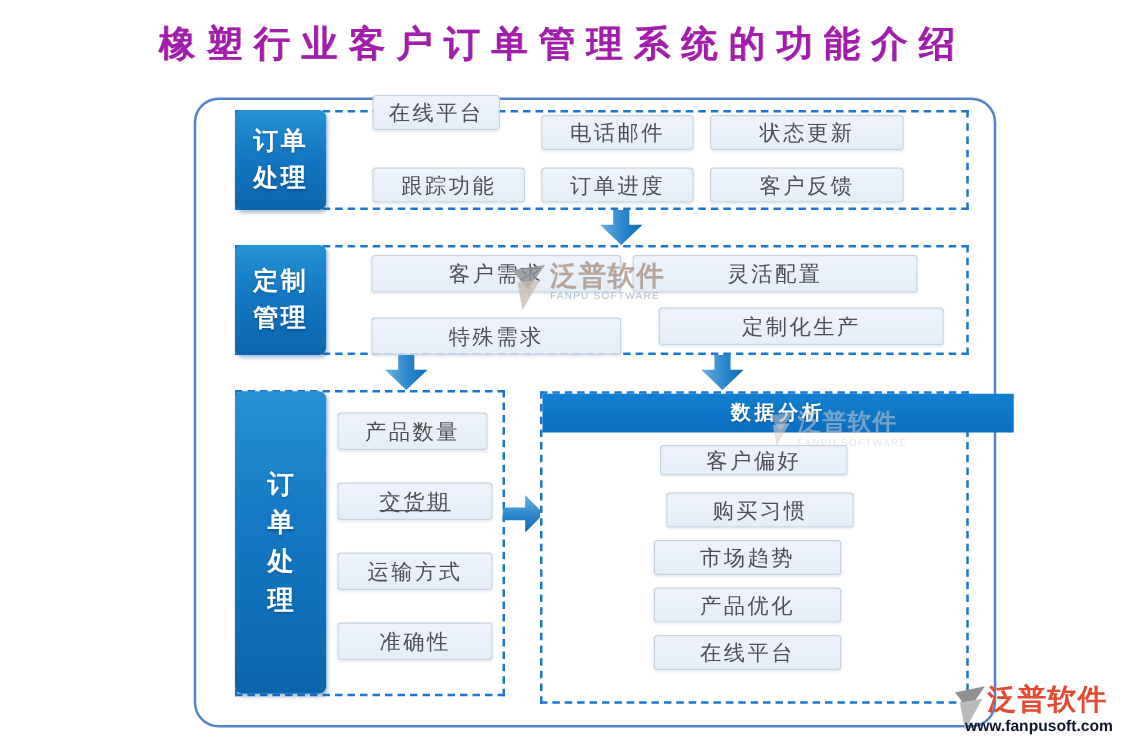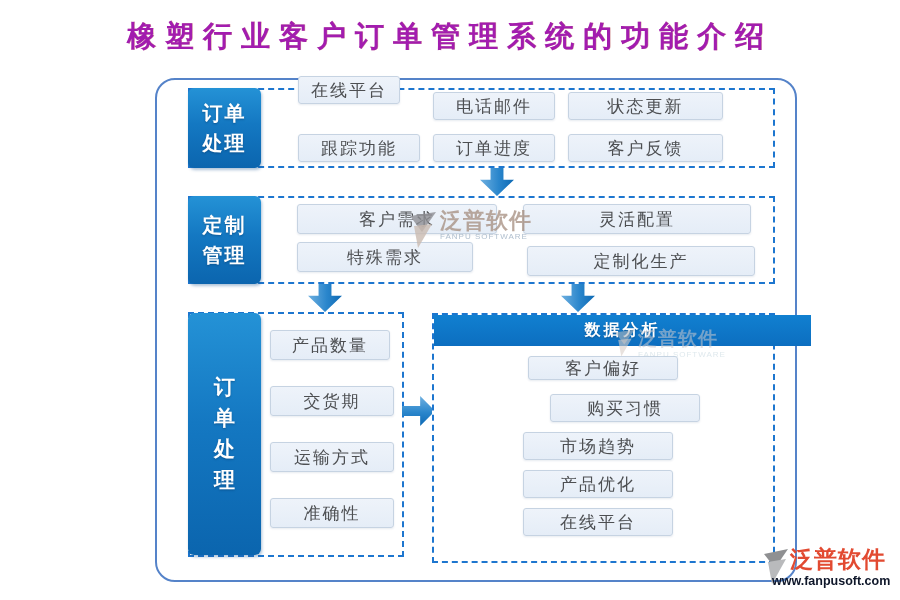--- a/index.html
+++ b/index.html
@@ -100,22 +100,22 @@
 <div class="chip" style="left:433px;top:134px;width:122px;height:28px;">订单进度</div>
 <div class="chip" style="left:568px;top:134px;width:155px;height:28px;">客户反馈</div>
 
 <div class="arrow-down" style="left:480px;top:168px;"></div>
 
 <div class="dashed" style="left:188px;top:196px;width:587px;height:88px;"></div>
 <div class="label-box" style="left:188px;top:196px;width:73px;height:88px;">
   <div class="label-2line">定制管理</div>
 </div>
 <div class="chip" style="left:297px;top:204px;width:200px;height:30px;">客户需求</div>
-<div class="chip" style="left:523px;top:204px;width:228px;height:30px;">灵活配置</div>
-<div class="chip" style="left:297px;top:242px;width:176px;height:30px;">特殊需求</div>
+<div class="chip" style="left:506px;top:204px;width:228px;height:30px;">灵活配置</div>
+<div class="chip" style="left:297px;top:254px;width:200px;height:30px;">特殊需求</div>
 <div class="chip" style="left:527px;top:246px;width:228px;height:30px;">定制化生产</div>
 
 <div class="watermark" style="left:406px;top:210px;">
   <svg width="34" height="40" viewBox="0 0 34 40">
     <path d="M4 6 L30 2 L16 22 Z" fill="#8f8f93" opacity="0.8"></path>
     <path d="M8 16 L26 14 L12 38 Z" fill="#c9bab0" opacity="0.8"></path>
   </svg>
   <div>
     <div class="wm-text">泛普软件</div>
     <div class="wm-sub">FANPU SOFTWARE</div>
@@ -123,30 +123,30 @@
 </div>
 
 <div class="arrow-down" style="left:308px;top:284px;"></div>
 <div class="arrow-down" style="left:561px;top:284px;"></div>
 
 <div class="dashed" style="left:188px;top:312px;width:216px;height:245px;"></div>
 <div class="label-box" style="left:188px;top:313px;width:73px;height:242px;">
   <div class="label-vert">订单处理</div>
 </div>
 <div class="chip" style="left:270px;top:330px;width:120px;height:30px;">产品数量</div>
-<div class="chip" style="left:270px;top:386px;width:124px;height:30px;">交货期</div>
+<div class="chip" style="left:270px;top:386px;width:124px;height:30px;text-decoration:underline;">交货期</div>
 <div class="chip" style="left:270px;top:442px;width:124px;height:30px;">运输方式</div>
 <div class="chip" style="left:270px;top:498px;width:124px;height:30px;">准确性</div>
 
 <div class="arrow-right" style="left:402px;top:396px;"></div>
 
 <div class="dashed" style="left:432px;top:313px;width:343px;height:250px;"></div>
 <div class="analysis-header">数据分析</div>
 <div class="chip" style="left:528px;top:356px;width:150px;height:24px;">客户偏好</div>
-<div class="chip" style="left:550px;top:394px;width:150px;height:28px;text-align:right;">购买习惯</div>
+<div class="chip" style="left:533px;top:394px;width:150px;height:28px;text-align:right;">购买习惯</div>
 <div class="chip" style="left:523px;top:432px;width:150px;height:28px;">市场趋势</div>
 <div class="chip" style="left:523px;top:470px;width:150px;height:28px;">产品优化</div>
 <div class="chip" style="left:523px;top:508px;width:150px;height:28px;">在线平台</div>
 
 <div class="watermark wm-faint" style="left:612px;top:328px;">
   <svg width="26" height="30" viewBox="0 0 34 40">
     <path d="M4 6 L30 2 L16 22 Z" fill="#aeb6bd" opacity="0.6"></path>
     <path d="M8 16 L26 14 L12 38 Z" fill="#d8cfc8" opacity="0.6"></path>
   </svg>
   <div>

